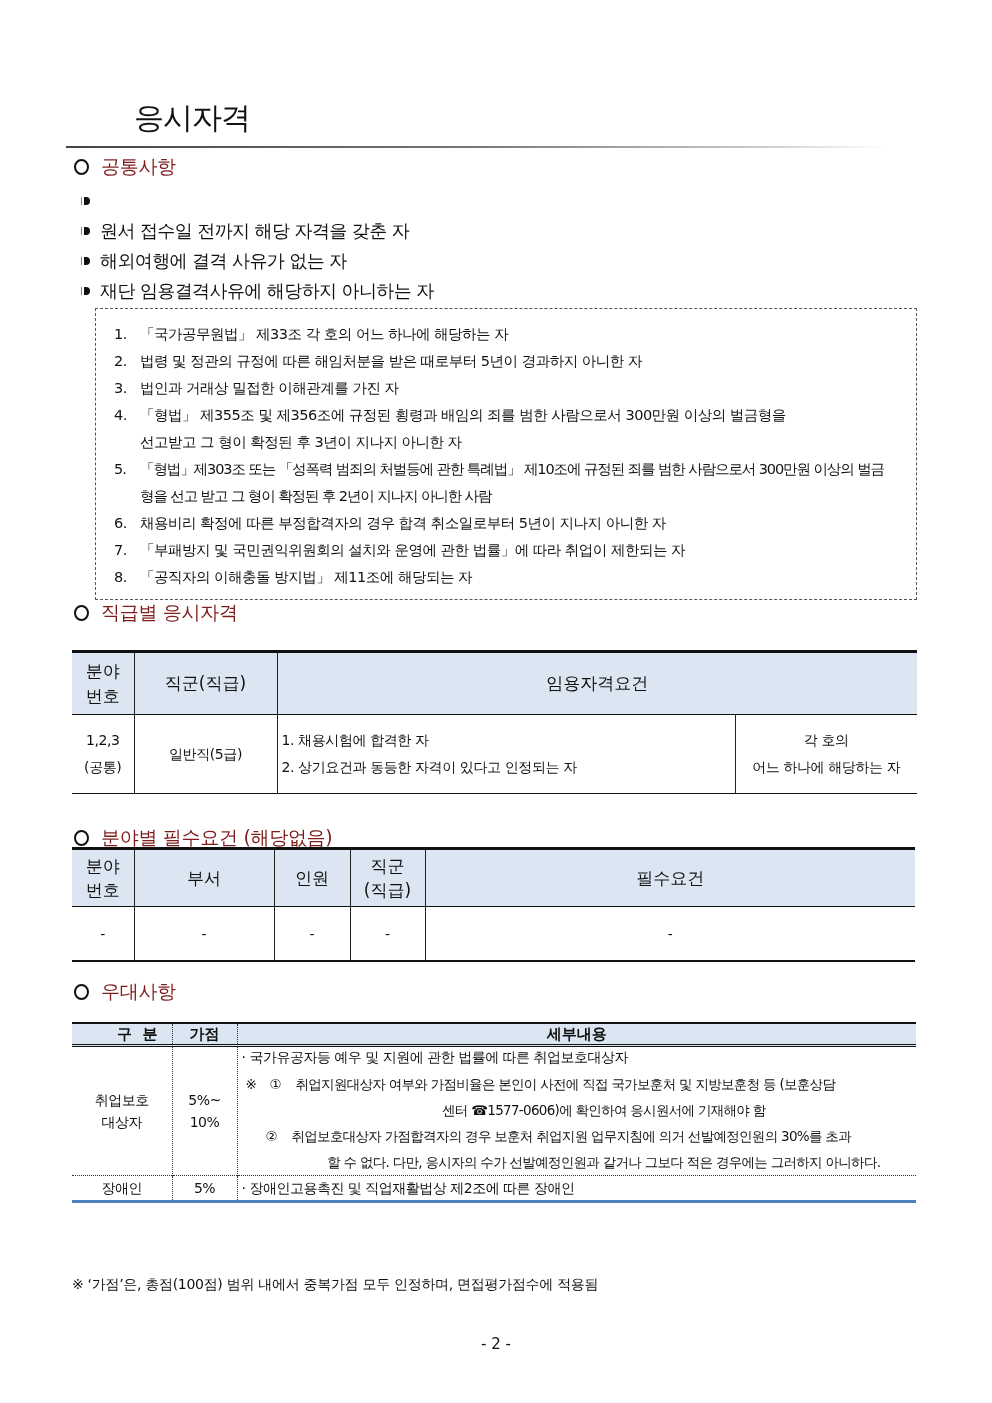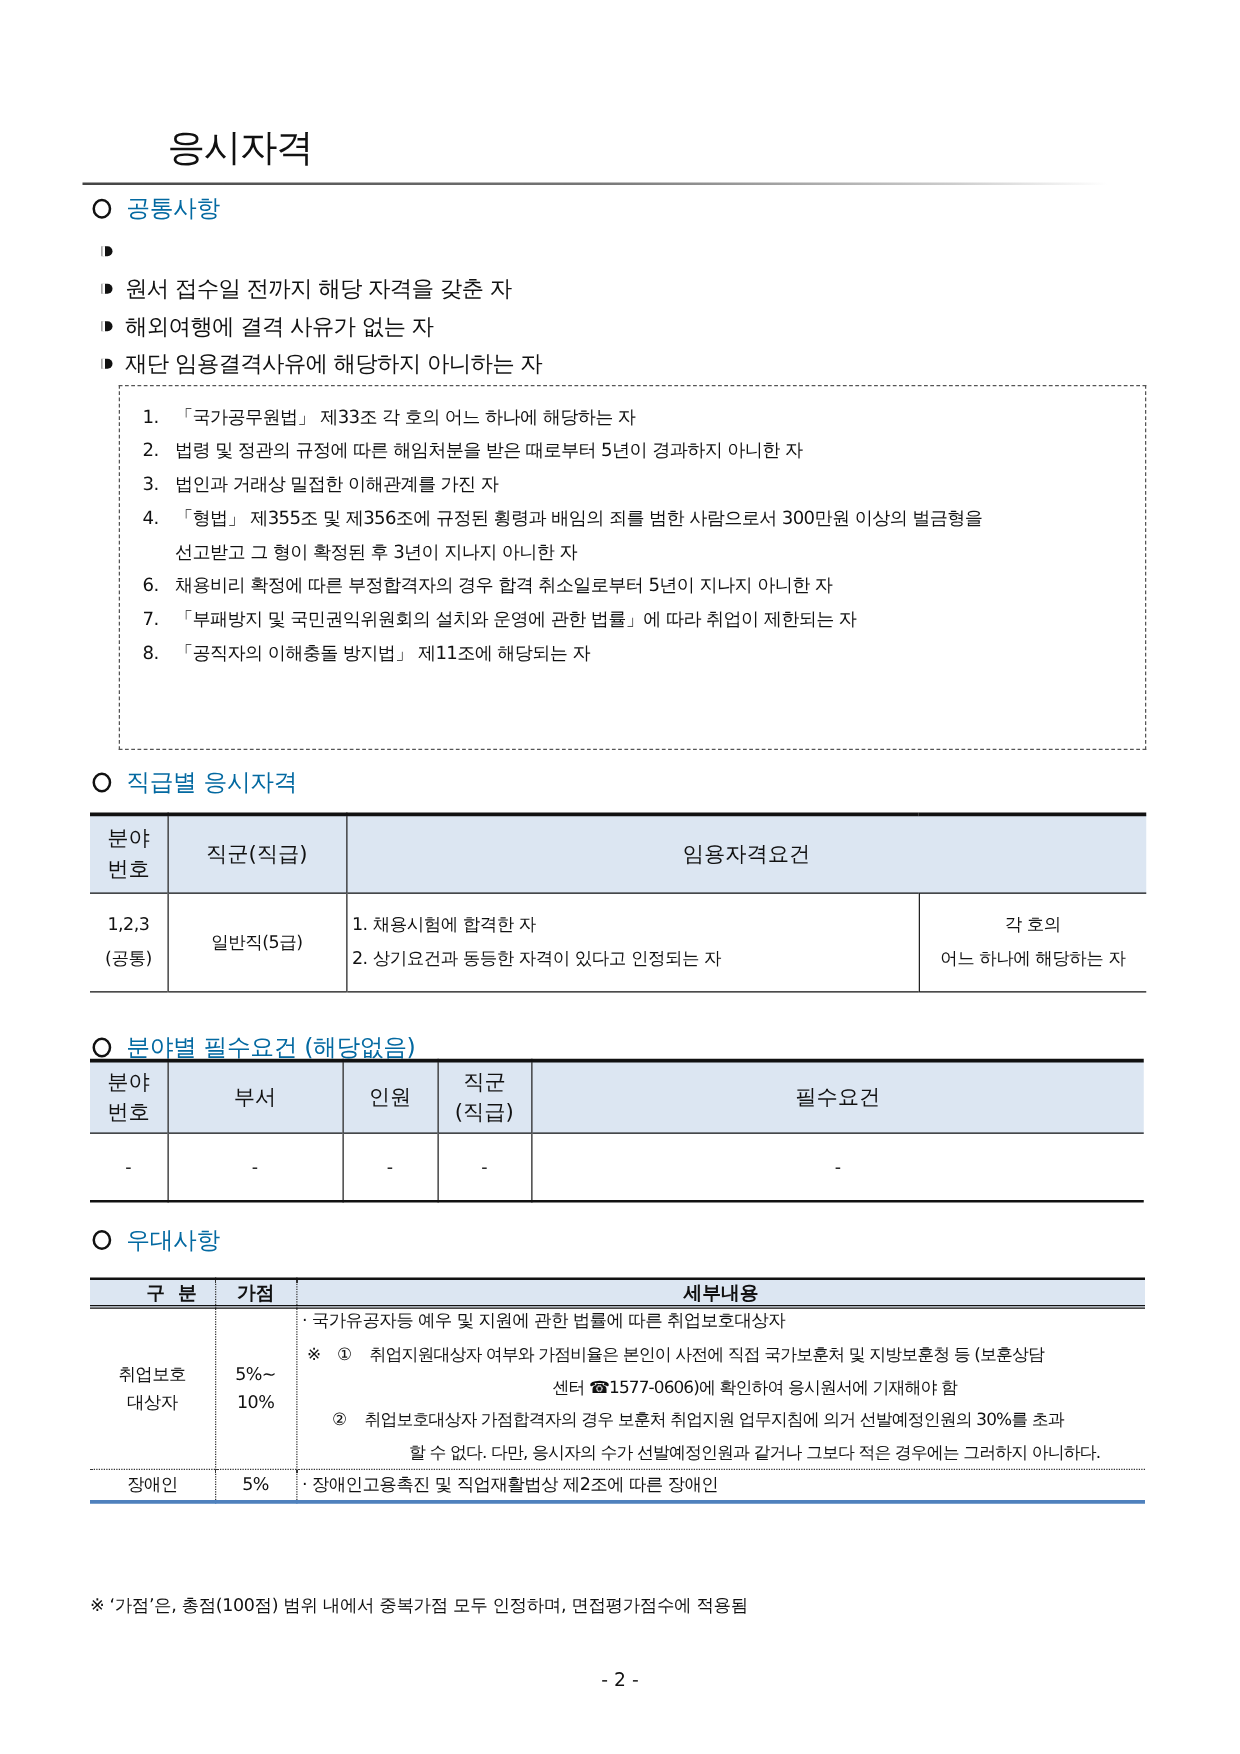--- a/index.html
+++ b/index.html
@@ -11,21 +11,21 @@
   .page-title {
     position: absolute; left: 90px; top: 98px;
     font-size: 30px; font-weight: normal; letter-spacing: -1px; color: #111; margin-left: 44px;
   }
   .title-rule {
     position: absolute; left: 66px; top: 146px; width: 820px; height: 2px;
     background: linear-gradient(to right, #444 0%, #777 50%, #ccc 85%, #fff 100%);
   }
   .section-head {
     position: absolute; left: 74px;
-    font-size: 19px; color: #0369a1; letter-spacing: -0.3px;
+    font-size: 19px; color: #7f1d1d; letter-spacing: -0.3px;
     display: flex; align-items: center;
   }
   .circle-icon {
     display: inline-block; width: 15px; height: 16px; border: 2px solid #111;
     border-radius: 50%; margin-right: 12px; box-sizing: border-box;
   }
   .bullets { position: absolute; left: 80px; top: 186px; margin: 0; padding: 0; list-style: none; }
   .bullets li {
     height: 30px; display: flex; align-items: center;
     font-size: 18px; letter-spacing: -0.6px; white-space: nowrap;
@@ -114,26 +114,27 @@
       <span class="bullet-icon"></span>
       <span>재단 임용결격사유에 해당하지 아니하는 자</span>
     </li>
 </ul>
 
 <div class="dotted-box">
   <div class="item"><span class="num">1.</span><span>「국가공무원법」 제33조 각 호의 어느 하나에 해당하는 자</span></div>
   <div class="item"><span class="num">2.</span><span>법령 및 정관의 규정에 따른 해임처분을 받은 때로부터 5년이 경과하지 아니한 자</span></div>
   <div class="item"><span class="num">3.</span><span>법인과 거래상 밀접한 이해관계를 가진 자</span></div>
   <div class="item wrap"><span class="num">4.</span><span>「형법」 제355조 및 제356조에 규정된 횡령과 배임의 죄를 범한 사람으로서 300만원 이상의 벌금형을</span><span class="cont">선고받고 그 형이 확정된 후 3년이 지나지 아니한 자</span></div>
+  <div class="item wrap" style="letter-spacing:-1.1px;"><span class="num">5.</span><span>「형법」제303조 또는 「성폭력 범죄의 처벌등에 관한 특례법」 제10조에 규정된 죄를 범한 사람으로서 300만원 이상의 벌금</span><span class="cont">형을 선고 받고 그 형이 확정된 후 2년이 지나지 아니한 사람</span></div>
   <div class="item"><span class="num">6.</span><span>채용비리 확정에 따른 부정합격자의 경우 합격 취소일로부터 5년이 지나지 아니한 자</span></div>
   <div class="item"><span class="num">7.</span><span>「부패방지 및 국민권익위원회의 설치와 운영에 관한 법률」에 따라 취업이 제한되는 자</span></div>
   <div class="item"><span class="num">8.</span><span>「공직자의 이해충돌 방지법」 제11조에 해당되는 자</span></div>
 </div>
 
-<div class="section-head" style="top:613px;text-align:center;">
+<div class="section-head" style="top:600px;text-align:center;">
   <span class="circle-icon"></span>
   <span>직급별 응시자격</span>
 </div>
 <table class="t1">
   <colgroup>
       <col style="width:62px">
       <col style="width:143px">
       <col style="width:458px">
       <col style="width:182px">
     </colgroup>

